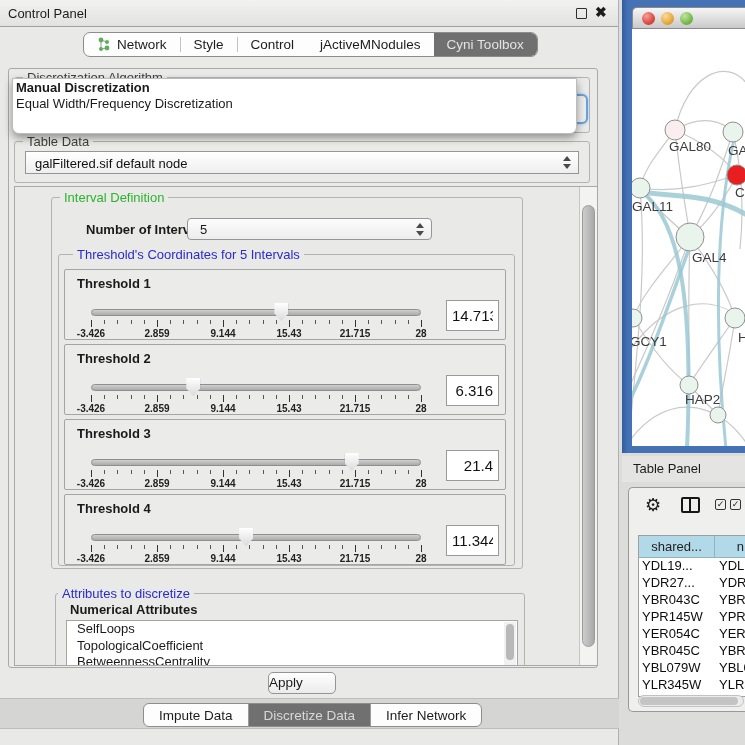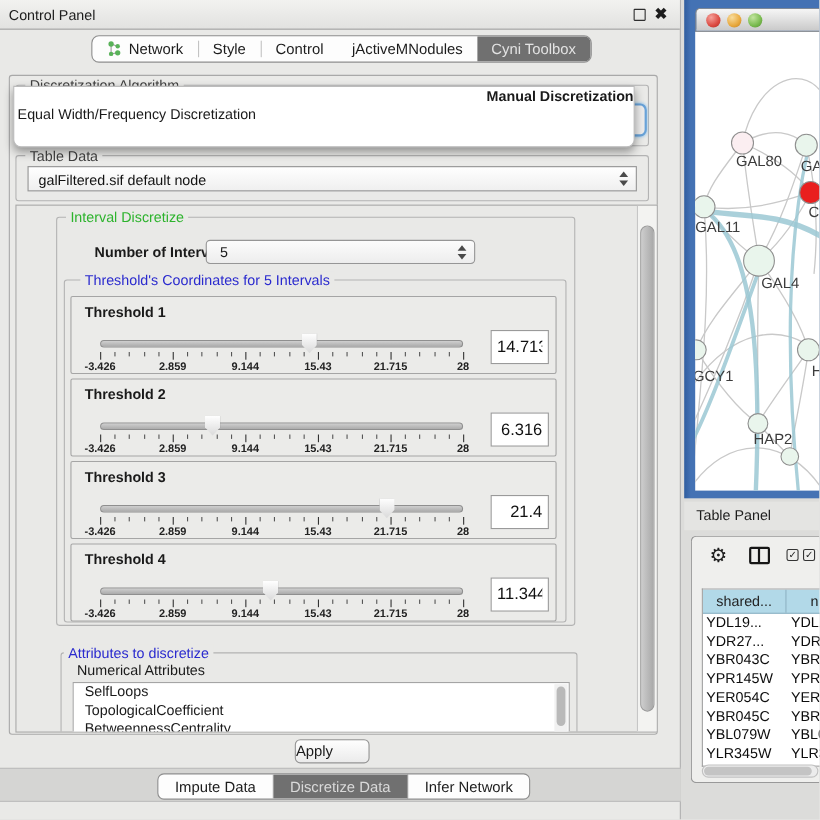--- a/index.html
+++ b/index.html
@@ -31,21 +31,21 @@
 
   .disc-group { left:14px; top:77px; width:576px; height:56px; }
 
   
   .algo-combo { position:absolute; left:20px; top:94px; width:568px; height:30px; border-radius:6px; background:#ececec; border:2px solid #68a2d8; box-shadow:0 0 3px #8cc0ea; z-index:5; }
 
   
   .popup { position:absolute; left:12px; top:78px; width:565px; height:56px; background:#ffffff; border:1px solid #bcbcbc; border-radius:0 0 7px 7px; box-shadow:0 4px 9px rgba(0,0,0,.38); z-index:60; }
   .popup-hint { text-align:center; color:#b4b4b4; font-size:12.5px; padding-top:6px; }
   .popup-opt { font-size:13px; padding:1px 0 0 3px; white-space:nowrap; cursor:pointer; }
-  .popup-opt.bold { font-weight:bold;text-align:right; }
+  .popup-opt.bold { font-weight:bold; }
 
   .td-group { left:14px; top:141px; width:576px; height:42px; }
   .combo { position:absolute; left:10px; top:9px; width:554px; height:23px; background:linear-gradient(#ffffff,#efefef); border:1px solid #969696; border-radius:0; cursor:pointer; }
   .combo-text { position:absolute; left:9px; top:4px; font-size:13px; color:#111; }
   .updown { position:absolute; right:7px; top:4px; width:8px; }
   .updown .up { width:0; height:0; border-left:4px solid transparent; border-right:4px solid transparent; border-bottom:5px solid #4a4a4a; margin-bottom:3px; }
   .updown .dn { width:0; height:0; border-left:4px solid transparent; border-right:4px solid transparent; border-top:5px solid #4a4a4a; }
 
   
   .scrollpane { position:absolute; left:14px; top:186px; width:584px; height:480px; background:#e9e9e7; border:1px solid #a9a9a9; overflow:hidden; }
@@ -67,21 +67,21 @@
   .track { position:absolute; left:0; top:3px; width:330px; height:7px; border-radius:4px; background:linear-gradient(#cfcfcf,#ababab); border:1px solid #8f8f8f; }
   .thumb { position:absolute; top:-3px; width:14px; height:18px; background:linear-gradient(#ffffff,#dadada); clip-path:polygon(0 0,100% 0,100% 58%,50% 100%,0 58%); filter:drop-shadow(0 0 1px #777); transform:translateX(-50%); cursor:pointer; }
   .scale { position:absolute; left:26px; top:50px; width:330px; height:20px; }
   .tick { position:absolute; top:0; width:1px; height:4px; background:#555; }
   .tick.major { height:7px; background:#333; }
   .scale-lab { position:absolute; top:8px; transform:translateX(-50%); font-size:10px; font-weight:bold; color:#222; white-space:nowrap; }
   .val-box { position:absolute; left:381px; top:30px; width:53px; height:31px; background:#fff; border:1px solid #9a9a9a; font-size:15px; font-family:"Liberation Sans",sans-serif; text-align:right; padding:0 5px; color:#111; }
 
   .attr-group { position:absolute; left:40px; top:406px; width:470px; height:90px; border:1px solid #b3b3b3; border-radius:3px; }
   .attr-group > .group-label { left:2px; background:#e9e9e7; }
-  .attr-head { position:absolute; left:14px; top:8px; font-size:13px; font-weight:normal; }
+  .attr-head { position:absolute; left:14px; top:8px; font-size:13px; font-weight:bold; }
   .attr-list { position:absolute; left:10px; top:26px; width:452px; height:58px; background:#fff; border:1px solid #a5a5a5; overflow:hidden; }
   .attr-item { font-size:13px; padding:1px 0 1px 10px; line-height:14.5px; cursor:pointer; }
   .attr-sb { position:absolute; right:1px; top:1px; width:12px; height:54px; background:#f1f1f1; }
   .attr-sb-thumb { position:absolute; left:2px; top:2px; width:8px; height:36px; border-radius:4px; background:#b9b9b9; cursor:pointer; }
 
   .apply-btn { position:absolute; left:268px; top:672px; width:68px; height:22px; background:linear-gradient(#fefefe,#ebebeb); border:1px solid #959595; border-radius:5px; font-size:13.5px; text-align:left; line-height:20px; cursor:pointer; }
 
   .bottom-strip { position:absolute; left:0; top:698px; width:619px; height:31px; background:#d5d5d3; border-top:1px solid #bdbdbd; border-bottom:1px solid #bdbdbd; }
   .btabbar { position:absolute; left:143px; top:4px; height:24px; display:flex; background:#fdfdfd; border:1px solid #8d8d8d; border-radius:6px; overflow:hidden; }
   .btab { display:flex; align-items:center; padding:0 15px; font-size:13.5px; color:#1c1c1c; border-right:1px solid #9a9a9a; cursor:pointer; white-space:nowrap; }
@@ -177,21 +177,21 @@
       <div class="updown">
           <div class="up"></div>
           <div class="dn"></div>
         </div>
     </div>
   </div>
 
   <div class="scrollpane">
 
     <div class="group int-group">
-      <div class="group-label lbl-green">Interval Discretize</div>
+      <div class="group-label lbl-green">Interval Definition</div>
       <div class="num-label">Number of Intervals</div>
       <div class="spinner">
         <div class="spin-val">5</div>
         <div class="updown">
             <div class="up"></div>
             <div class="dn"></div>
           </div>
       </div>
 
       <div class="thr-group">

